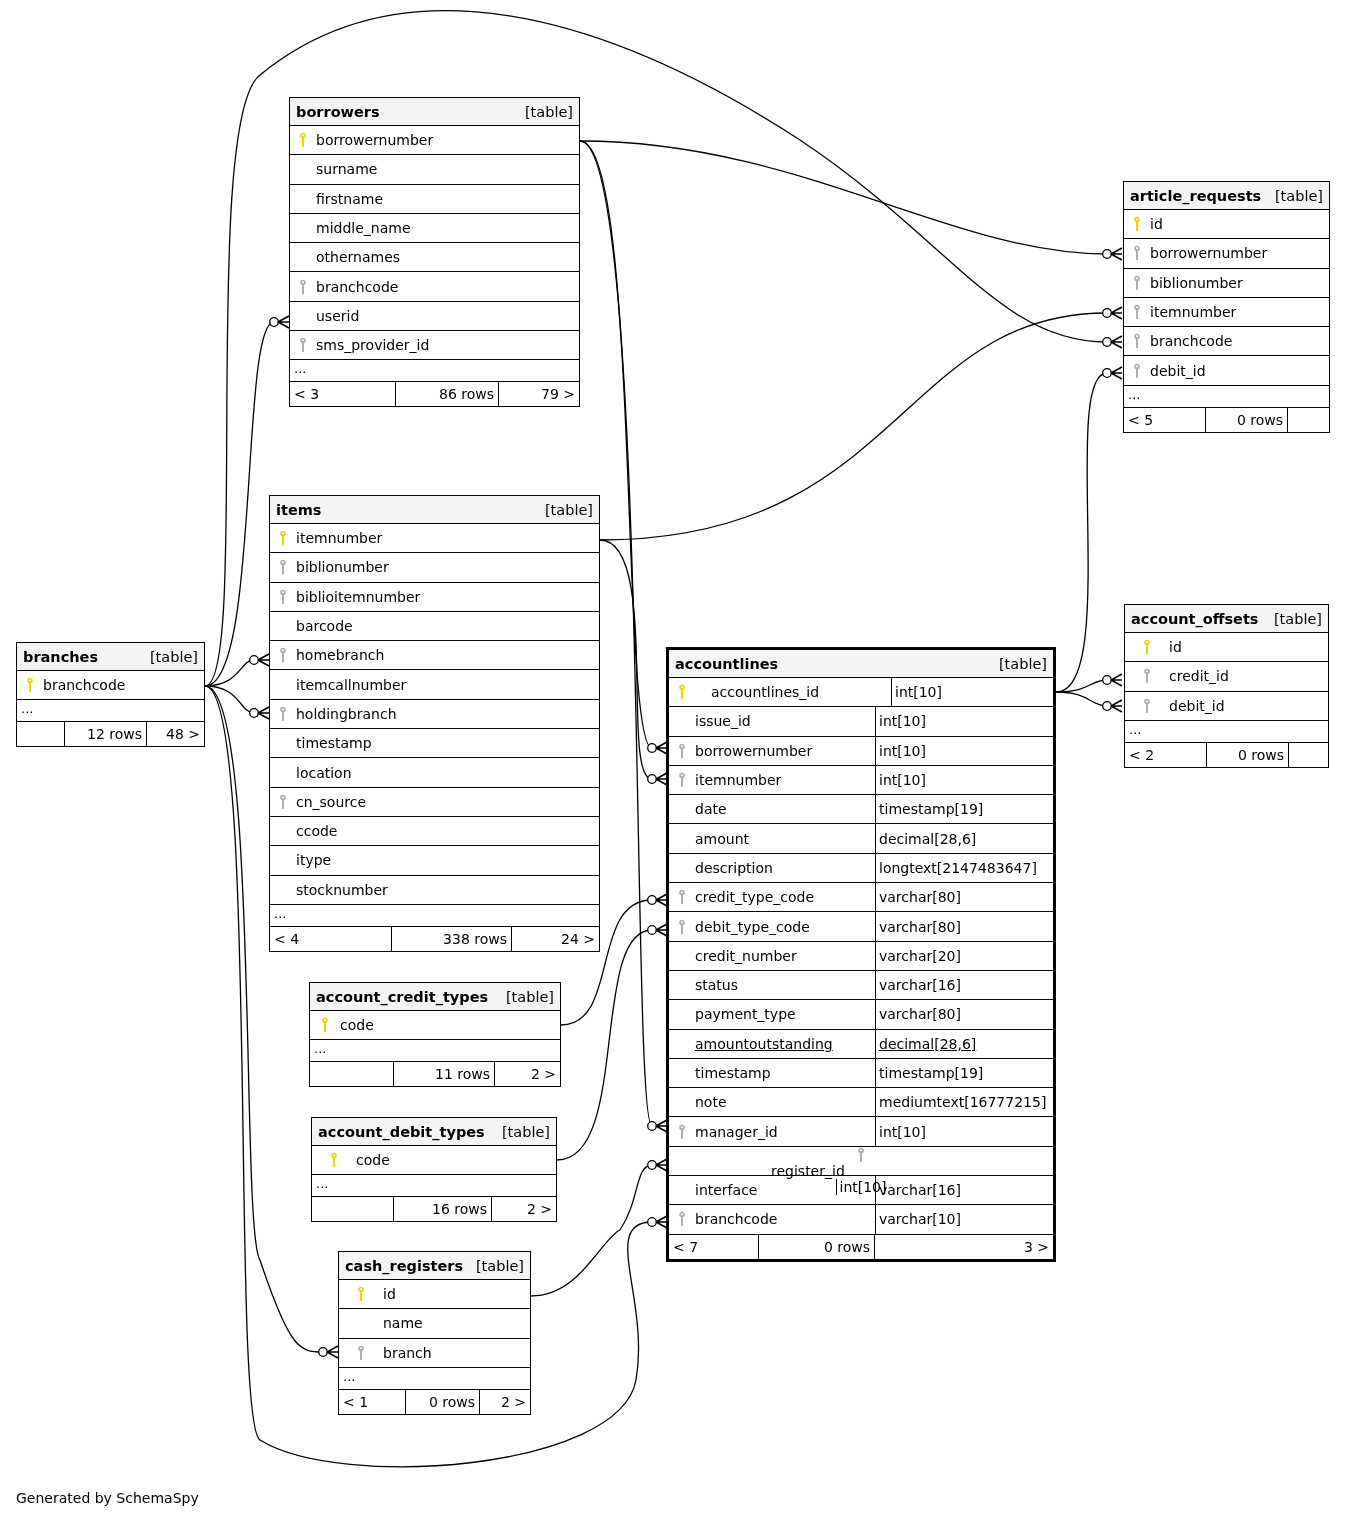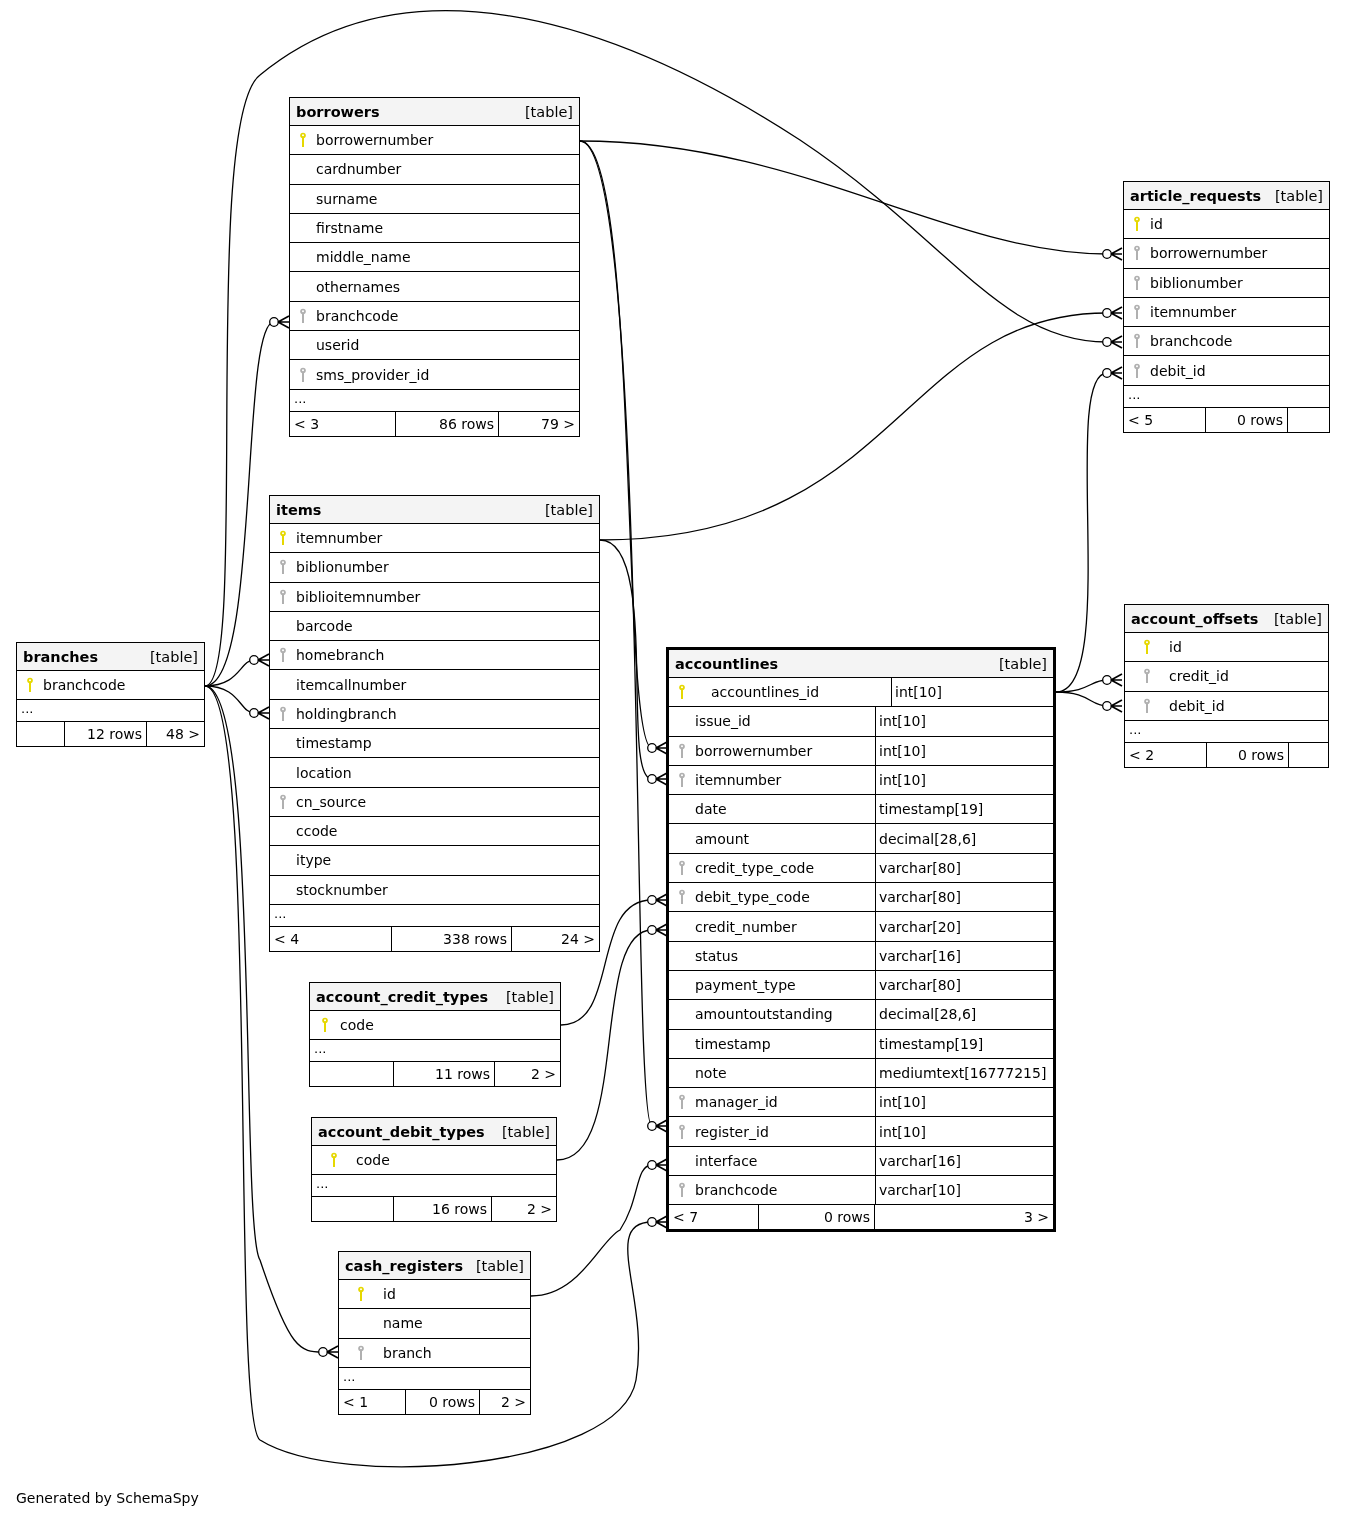--- a/index.html
+++ b/index.html
@@ -127,24 +127,20 @@
           <svg class="keyicon" viewBox="0 0 8 16">
             <circle cx="4" cy="3.5" r="2.8" fill="#e6d800"></circle>
             <circle cx="4" cy="3.2" r="1" fill="#fff"></circle>
             <rect x="3" y="5" width="2" height="10" fill="#e6d800"></rect>
           </svg>
         </span>
         <span class="col">borrowernumber</span>
       </div>
       <div class="row" style="height: 29.3px;">
         <span class="key" style="width: 26px;"></span>
-        <span class="col">cardnumber</span>
-      </div>
-      <div class="row" style="height: 29.3px;">
-        <span class="key" style="width: 26px;"></span>
         <span class="col">surname</span>
       </div>
       <div class="row" style="height: 29.3px;">
         <span class="key" style="width: 26px;"></span>
         <span class="col">firstname</span>
       </div>
       <div class="row" style="height: 29.3px;">
         <span class="key" style="width: 26px;"></span>
         <span class="col">middle_name</span>
       </div>
@@ -466,20 +462,25 @@
         <span class="key" style="width: 26px;"></span>
         <span class="col" style="flex: 0 0 auto; width: 180px;">date</span>
         <span class="type" style="flex: 1 1 0%;">timestamp[19]</span>
       </div>
       <div class="row" style="height: 29.3px;">
         <span class="key" style="width: 26px;"></span>
         <span class="col" style="flex: 0 0 auto; width: 180px;">amount</span>
         <span class="type" style="flex: 1 1 0%;">decimal[28,6]</span>
       </div>
       <div class="row" style="height: 29.3px;">
+        <span class="key" style="width: 26px;"></span>
+        <span class="col" style="flex: 0 0 auto; width: 180px;">description</span>
+        <span class="type" style="flex: 1 1 0%;">longtext[2147483647]</span>
+      </div>
+      <div class="row" style="height: 29.3px;">
         <span class="key" style="width: 26px;">
           <svg class="keyicon" viewBox="0 0 8 16">
             <circle cx="4" cy="3.5" r="2.8" fill="#b0b0b0"></circle>
             <circle cx="4" cy="3.2" r="1" fill="#fff"></circle>
             <rect x="3" y="5" width="2" height="10" fill="#b0b0b0"></rect>
           </svg>
         </span>
         <span class="col" style="flex: 0 0 auto; width: 180px;">credit_type_code</span>
         <span class="type" style="flex: 1 1 0%;">varchar[80]</span>
       </div>
@@ -502,21 +503,21 @@
       <div class="row" style="height: 29.3px;">
         <span class="key" style="width: 26px;"></span>
         <span class="col" style="flex: 0 0 auto; width: 180px;">status</span>
         <span class="type" style="flex: 1 1 0%;">varchar[16]</span>
       </div>
       <div class="row" style="height: 29.3px;">
         <span class="key" style="width: 26px;"></span>
         <span class="col" style="flex: 0 0 auto; width: 180px;">payment_type</span>
         <span class="type" style="flex: 1 1 0%;">varchar[80]</span>
       </div>
-      <div class="row" style="height: 29.3px;">
+      <div class="row" style="height: 29.3px; text-decoration: underline;">
         <span class="key" style="width: 26px;"></span>
         <span class="col" style="flex: 0 0 auto; width: 180px;">amountoutstanding</span>
         <span class="type" style="flex: 1 1 0%;">decimal[28,6]</span>
       </div>
       <div class="row" style="height: 29.3px;">
         <span class="key" style="width: 26px;"></span>
         <span class="col" style="flex: 0 0 auto; width: 180px;">timestamp</span>
         <span class="type" style="flex: 1 1 0%;">timestamp[19]</span>
       </div>
       <div class="row" style="height: 29.3px; justify-content: center;">
@@ -528,21 +529,21 @@
         <span class="key" style="width: 26px;">
           <svg class="keyicon" viewBox="0 0 8 16">
             <circle cx="4" cy="3.5" r="2.8" fill="#b0b0b0"></circle>
             <circle cx="4" cy="3.2" r="1" fill="#fff"></circle>
             <rect x="3" y="5" width="2" height="10" fill="#b0b0b0"></rect>
           </svg>
         </span>
         <span class="col" style="flex: 0 0 auto; width: 180px;">manager_id</span>
         <span class="type" style="flex: 1 1 0%;">int[10]</span>
       </div>
-      <div class="row" style="height: 29.3px;">
+      <div class="row" style="height: 29.3px; flex-direction: column;">
         <span class="key" style="width: 26px;">
           <svg class="keyicon" viewBox="0 0 8 16">
             <circle cx="4" cy="3.5" r="2.8" fill="#b0b0b0"></circle>
             <circle cx="4" cy="3.2" r="1" fill="#fff"></circle>
             <rect x="3" y="5" width="2" height="10" fill="#b0b0b0"></rect>
           </svg>
         </span>
         <span class="col" style="flex: 0 0 auto; width: 180px;">register_id</span>
         <span class="type" style="flex: 1 1 0%;">int[10]</span>
       </div>

